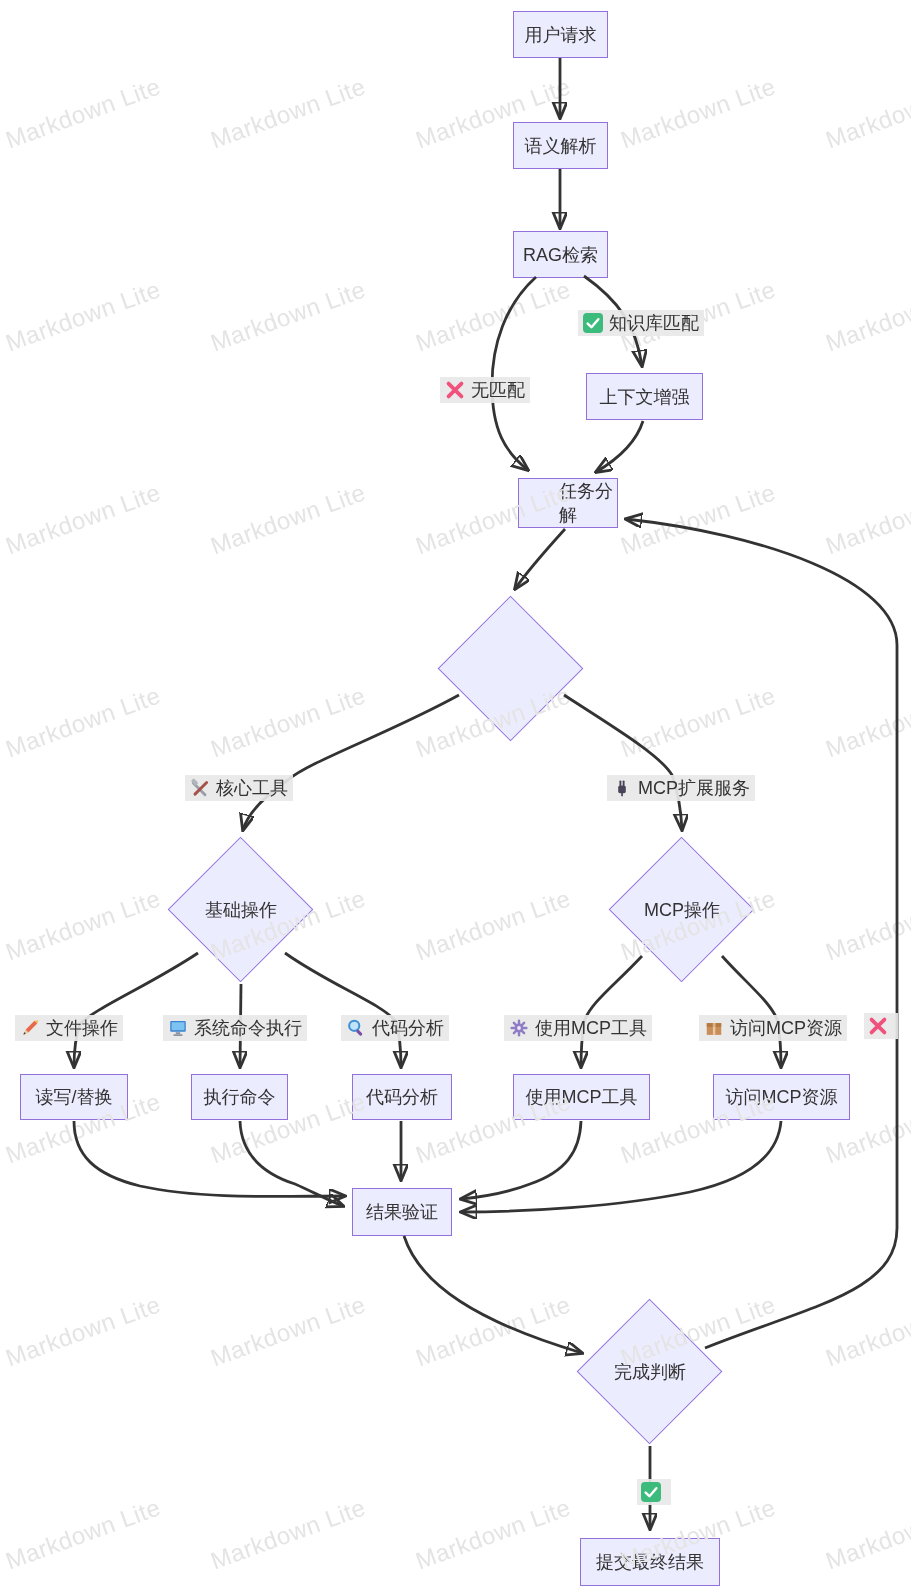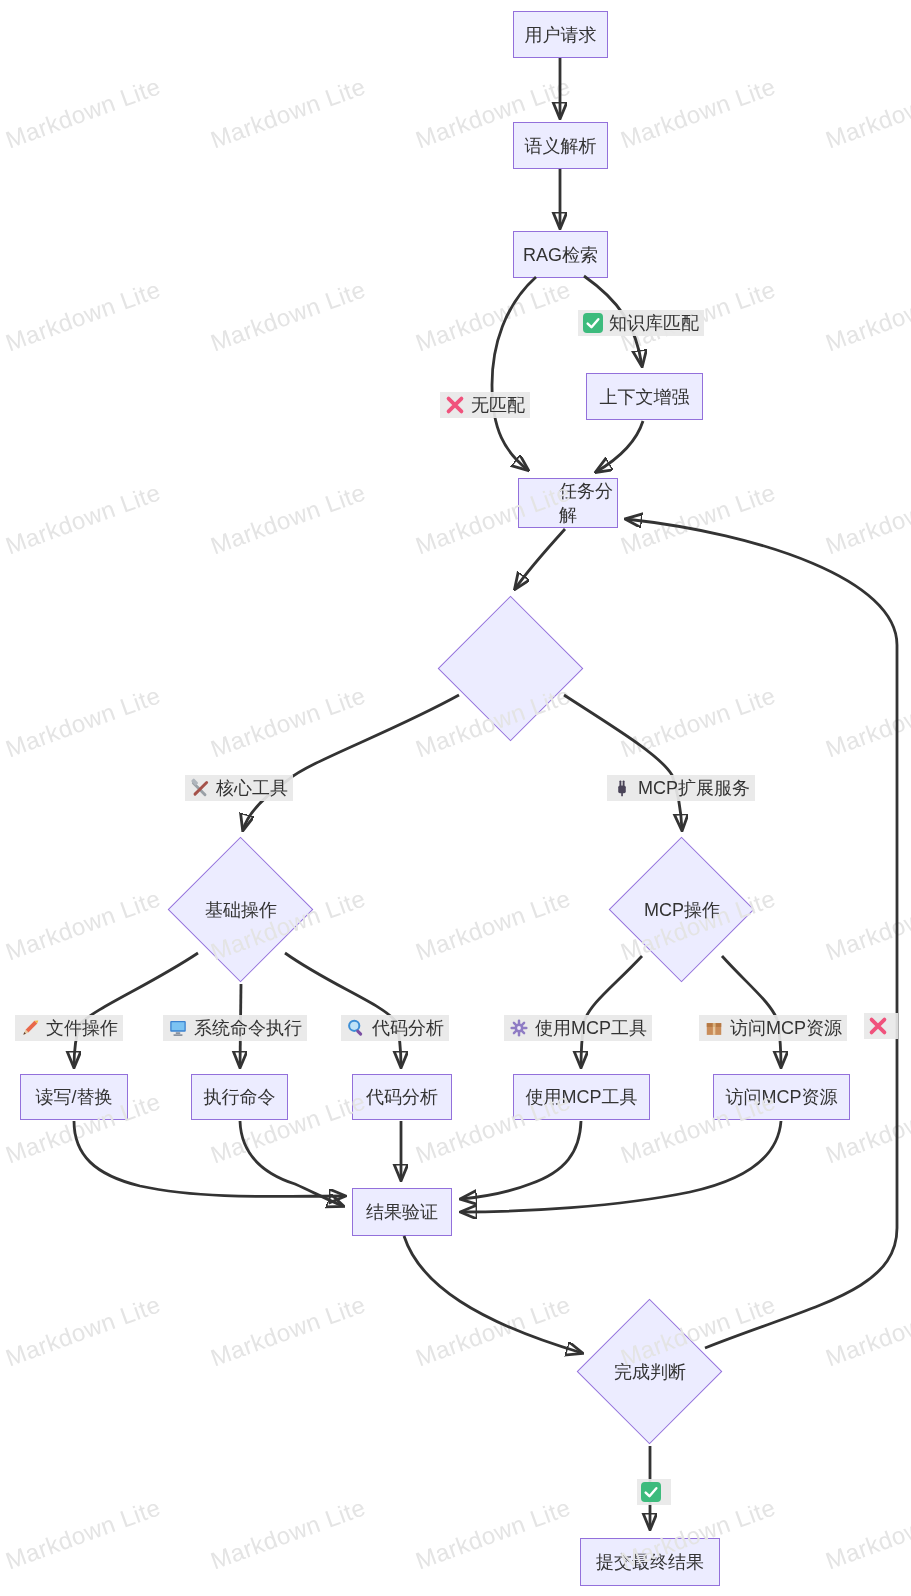--- a/index.html
+++ b/index.html
@@ -119,21 +119,21 @@
   <div class="elabel" style="left:578px;top:310px;">
     <span class="ic">
       <svg viewBox="0 0 18 18">
           <rect width="18" height="18" rx="3.5" fill="#3dbb7d"></rect>
           <path d="M4.2 9.5 L7.6 12.8 L13.8 5.6" stroke="#fff" stroke-width="2.2" fill="none" stroke-linecap="round" stroke-linejoin="round"></path>
         </svg>
     </span>
     <span>知识库匹配</span>
   </div>
 
-  <div class="elabel" style="left:440px;top:392px;">
+  <div class="elabel" style="left:440px;top:377px;">
     <span class="ic">
       <svg viewBox="0 0 18 18">
           <path d="M3.2 3.2 L14.8 14.8 M14.8 3.2 L3.2 14.8" stroke="#f0527c" stroke-width="3.4" stroke-linecap="round"></path>
         </svg>
     </span>
     <span>无匹配</span>
   </div>
 
   <div class="elabel" style="left:185px;top:775px;">
     <span class="ic">

